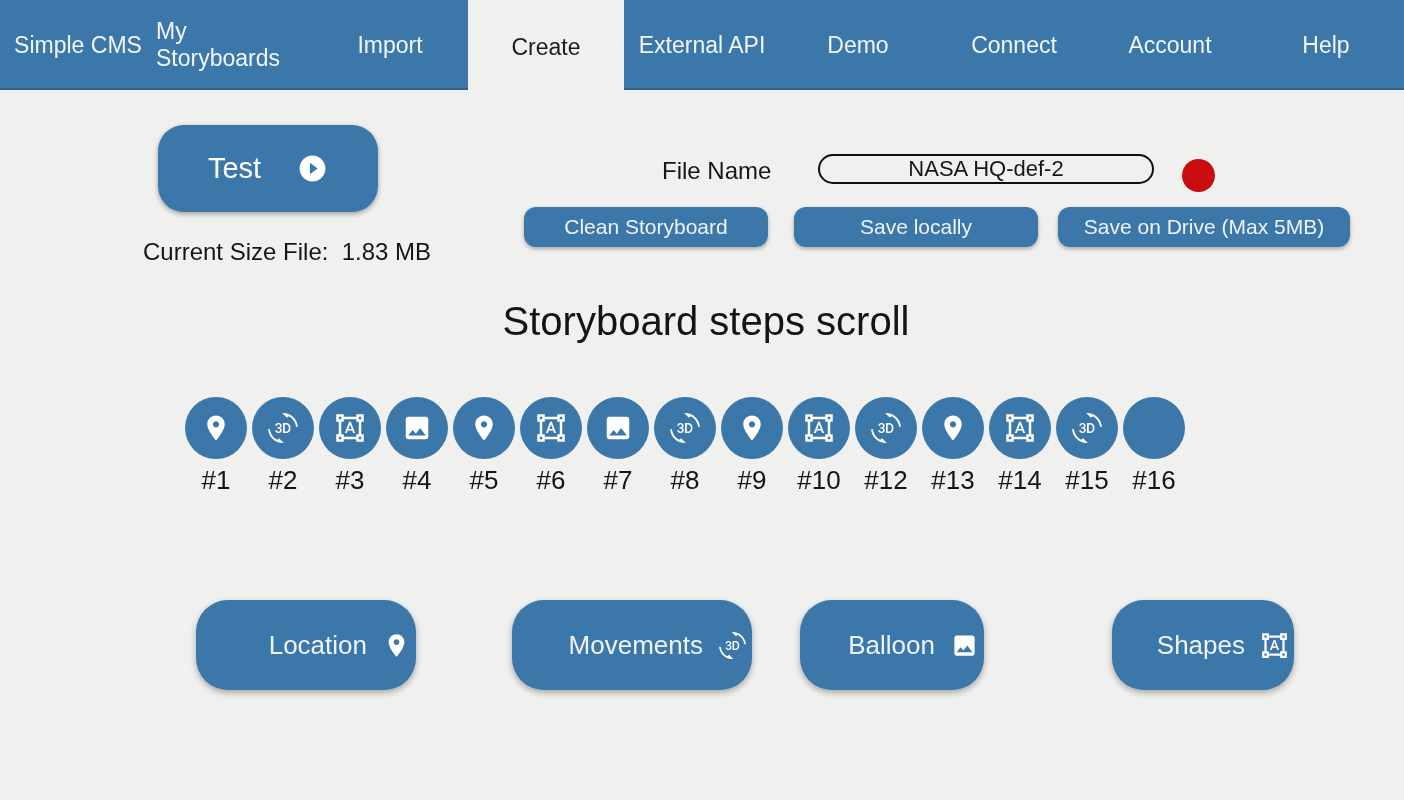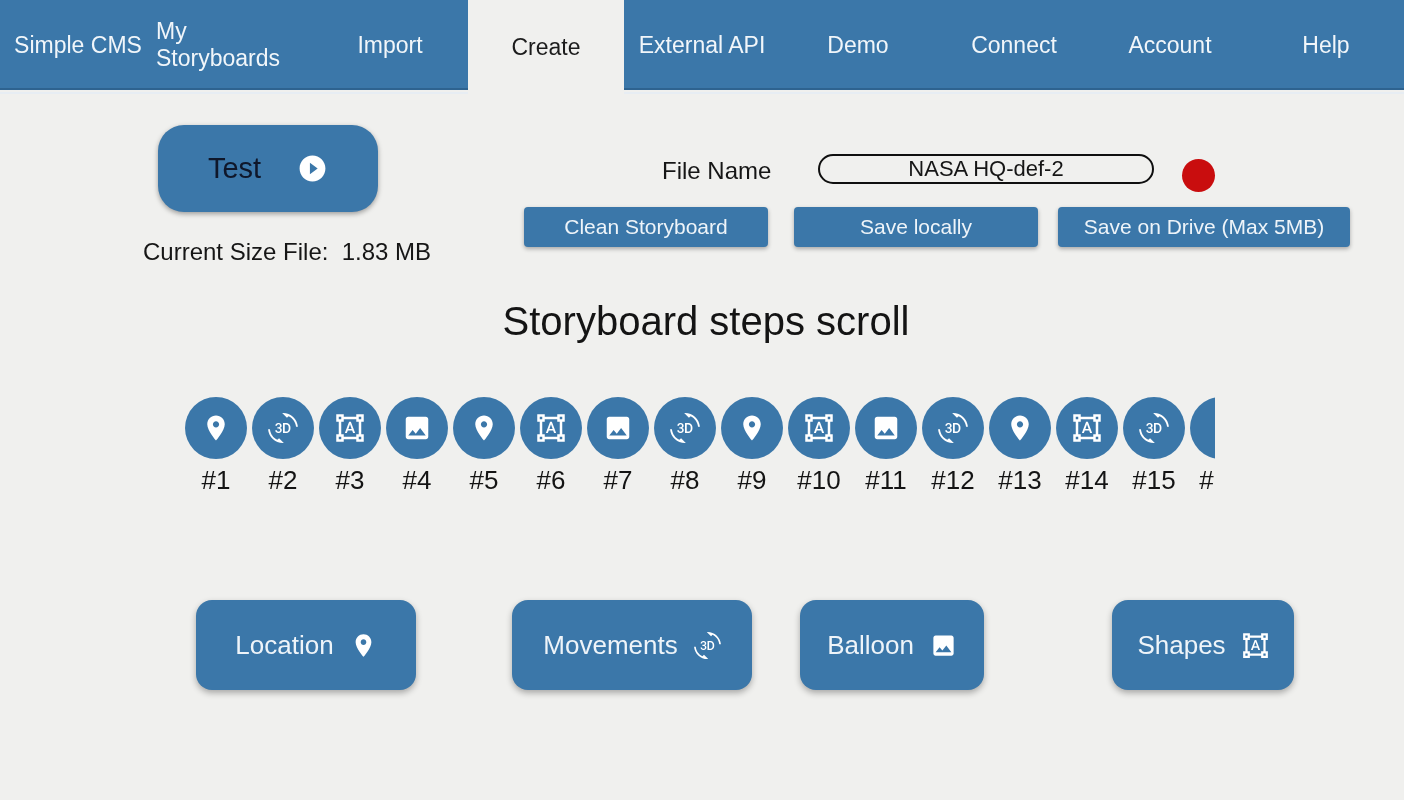--- a/index.html
+++ b/index.html
@@ -17,35 +17,35 @@
   
   .topnav{position:absolute;top:0;left:0;width:1404px;height:90px;background:var(--accent);
           border-bottom:2px solid var(--nav-border);display:flex;z-index:5}
   .nav-strip{position:absolute;top:92px;left:0;width:1404px;height:2px;background:#e7edf3;z-index:4}
   .nav-item{width:156px;height:90px;display:flex;align-items:center;justify-content:center;
             color:#f1f6fa;font-size:23px;cursor:pointer;user-select:none}
   .nav-item.active{height:94px;background:var(--page-bg);color:#1c1c1c;z-index:6}
 
   
   .btn-test{position:absolute;left:158px;top:125px;width:220px;height:87px;background:var(--accent);
-            border:none;border-radius:26px;color:#0f172a;font-size:29px;font-family:inherit;
+            border:none;border-radius:26px;color:#ffffff;font-size:29px;font-family:inherit;
             display:flex;align-items:center;justify-content:center;gap:36px;
             box-shadow:0 2px 5px rgba(0,0,0,.35);cursor:pointer}
   .size-text{position:absolute;left:143px;top:238px;font-size:24px;color:var(--text-dark)}
 
   
   .filename-label{position:absolute;left:662px;top:157px;font-size:24px;color:var(--text-dark)}
   .filename-input{position:absolute;left:818px;top:154px;width:336px;height:30px;border:2px solid #0f0f0f;
                   border-radius:17px;background:transparent;text-align:center;font-size:22px;
                   font-family:inherit;color:var(--text-dark);padding:0;outline:none}
   .status-dot{position:absolute;left:1182px;top:159px;width:33px;height:33px;border-radius:50%;
               background:var(--status-red)}
 
   
-  .action-btn{position:absolute;top:207px;height:40px;border:none;border-radius:4px;background:var(--accent);
+  .action-btn{position:absolute;top:207px;height:40px;border:none;border-radius:12px;background:var(--accent);
               color:#eef4f9;font-size:21px;font-family:inherit;box-shadow:0 2px 4px rgba(0,0,0,.3);
               cursor:pointer;display:flex;align-items:center;justify-content:center}
   .action-btn:nth-child(1){left:524px;width:244px}
   .action-btn:nth-child(2){left:794px;width:244px}
   .action-btn:nth-child(3){left:1058px;width:292px}
 
   
   .section-h{position:absolute;left:0;width:1404px;text-align:center;font-size:40px;font-weight:400;
              color:#141414;margin:4px}
   .h-steps{top:295px}
@@ -53,23 +53,23 @@
 
   
   .steps-viewport{position:absolute;top:397px;left:0;width:1215px;height:106px;overflow:hidden}
   .steps-row{display:flex;gap:5px;padding-left:185px}
   .step{width:62px;flex:none;text-align:center}
   .step-circle{width:62px;height:62px;border-radius:50%;background:var(--accent);border:none;
                display:flex;align-items:center;justify-content:center;padding:0;cursor:pointer}
   .step-label{margin-top:6px;font-size:26px;color:#141414;white-space:nowrap}
 
   
-  .content-btn{position:absolute;top:600px;height:90px;border:none;border-radius:16px;background:var(--accent);
+  .content-btn{position:absolute;top:600px;height:90px;border:none;border-radius:32px;background:var(--accent);
                color:#eef4f9;font-size:26px;font-family:inherit;display:flex;align-items:center;
-               justify-content:center;gap:16px;box-shadow:0 3px 6px rgba(0,0,0,.3);cursor:pointer}
+               justify-content:flex-end;gap:16px;box-shadow:0 3px 6px rgba(0,0,0,.3);cursor:pointer}
   .content-btn:nth-child(1){left:196px;width:220px}
   .content-btn:nth-child(2){left:512px;width:240px}
   .content-btn:nth-child(3){left:800px;width:184px}
   .content-btn:nth-child(4){left:1112px;width:182px}
 
   .icon{display:inline-flex;align-items:center;justify-content:center;line-height:0}
 </style>
 </head>
 <body>
 
@@ -208,30 +208,20 @@
         </div>
         <div class="step">
           <button class="step-circle">
             <span class="icon">
               <svg width="30" height="30" viewBox="0 0 24 24">
                 <path fill="#ffffff" d="M23 7V1h-6v2H7V1H1v6h2v10H1v6h6v-2h10v2h6v-6h-2V7h2zM3 3h2v2H3V3zm2 18H3v-2h2v2zm12-2H7v-2H5V7h2V5h10v2h2v10h-2v2zm4 2h-2v-2h2v2zM19 5V3h2v2h-2zm-5.27 9h-3.49l-.73 2H7.89l3.4-9h1.4l3.41 9h-1.63l-.74-2zm-3.04-1.26h2.61L12 8.91l-1.31 3.83z"></path>
               </svg>
             </span>
           </button>
           <div class="step-label">#10</div>
-        </div>
-        <div class="step">
-          <button class="step-circle">
-            <span class="icon">
-              <svg width="30" height="30" viewBox="0 0 24 24">
-                <path fill="#ffffff" d="M21 19V5c0-1.1-.9-2-2-2H5c-1.1 0-2 .9-2 2v14c0 1.1.9 2 2 2h14c1.1 0 2-.9 2-2zM8.5 13.5l2.5 3.01L14.5 12l4.5 6H5l3.5-4.5z"></path>
-              </svg>
-            </span>
-          </button>
-          <div class="step-label">#11</div>
         </div>
         <div class="step">
           <button class="step-circle">
             <span class="icon">
               <svg width="30" height="30" viewBox="0 0 24 24">
                 <path fill="#ffffff" d="M7.52 21.48C4.25 19.94 1.91 16.76 1.55 13H.05C.56 19.16 5.71 24 12 24l.66-.03-3.81-3.81-1.33 1.32zm.89-6.52c-.19 0-.37-.03-.52-.08-.16-.06-.29-.13-.4-.24-.11-.1-.2-.22-.26-.37-.06-.14-.09-.3-.09-.47h-1.3c0 .36.07.68.21.95.14.27.33.5.56.69.24.18.51.32.82.41.3.1.62.15.96.15.37 0 .72-.05 1.03-.15.32-.1.6-.25.83-.44s.42-.43.55-.72c.13-.29.2-.61.2-.97 0-.19-.02-.38-.07-.56-.05-.18-.12-.35-.23-.51-.1-.16-.24-.3-.4-.43-.17-.13-.37-.23-.61-.31.2-.09.37-.2.52-.33.15-.13.27-.27.37-.42.1-.15.17-.3.22-.46.05-.16.07-.32.07-.48 0-.36-.06-.68-.18-.96-.12-.28-.29-.51-.51-.69-.2-.19-.47-.33-.77-.43C9.1 8.05 8.76 8 8.39 8c-.36 0-.69.05-1 .16-.3.11-.57.26-.79.45-.21.19-.38.41-.51.67-.12.26-.18.54-.18.85h1.3c0-.17.03-.32.09-.45s.14-.25.25-.34c.11-.09.23-.17.38-.22.15-.05.3-.08.48-.08.4 0 .7.1.89.31.19.2.29.49.29.86 0 .18-.03.34-.08.49-.05.15-.14.27-.25.37-.11.1-.25.18-.41.24-.16.06-.36.09-.58.09H7.5v1.03h.77c.22 0 .42.02.6.07s.33.13.45.23c.12.11.22.24.29.4.07.16.1.35.1.57 0 .41-.12.72-.35.93-.23.23-.55.33-.95.33zm8.55-5.92c-.32-.33-.7-.59-1.14-.77-.43-.18-.92-.27-1.46-.27H12v8h2.3c.55 0 1.06-.09 1.51-.27.45-.18.84-.43 1.16-.76.32-.33.57-.73.74-1.19.17-.47.26-.99.26-1.57v-.4c0-.58-.09-1.1-.26-1.57-.18-.47-.43-.87-.75-1.2zm-.39 3.16c0 .42-.05.79-.14 1.13-.1.33-.24.62-.43.85-.19.23-.43.41-.71.53-.29.12-.62.18-.99.18h-.91V9.12h.97c.72 0 1.27.23 1.64.69.38.46.57 1.12.57 1.99v.4zM12 0l-.66.03 3.81 3.81 1.33-1.33c3.27 1.55 5.61 4.72 5.96 8.48h1.5C23.44 4.84 18.29 0 12 0z"></path>
               </svg>
             </span>
           </button>
           <div class="step-label">#12</div>

